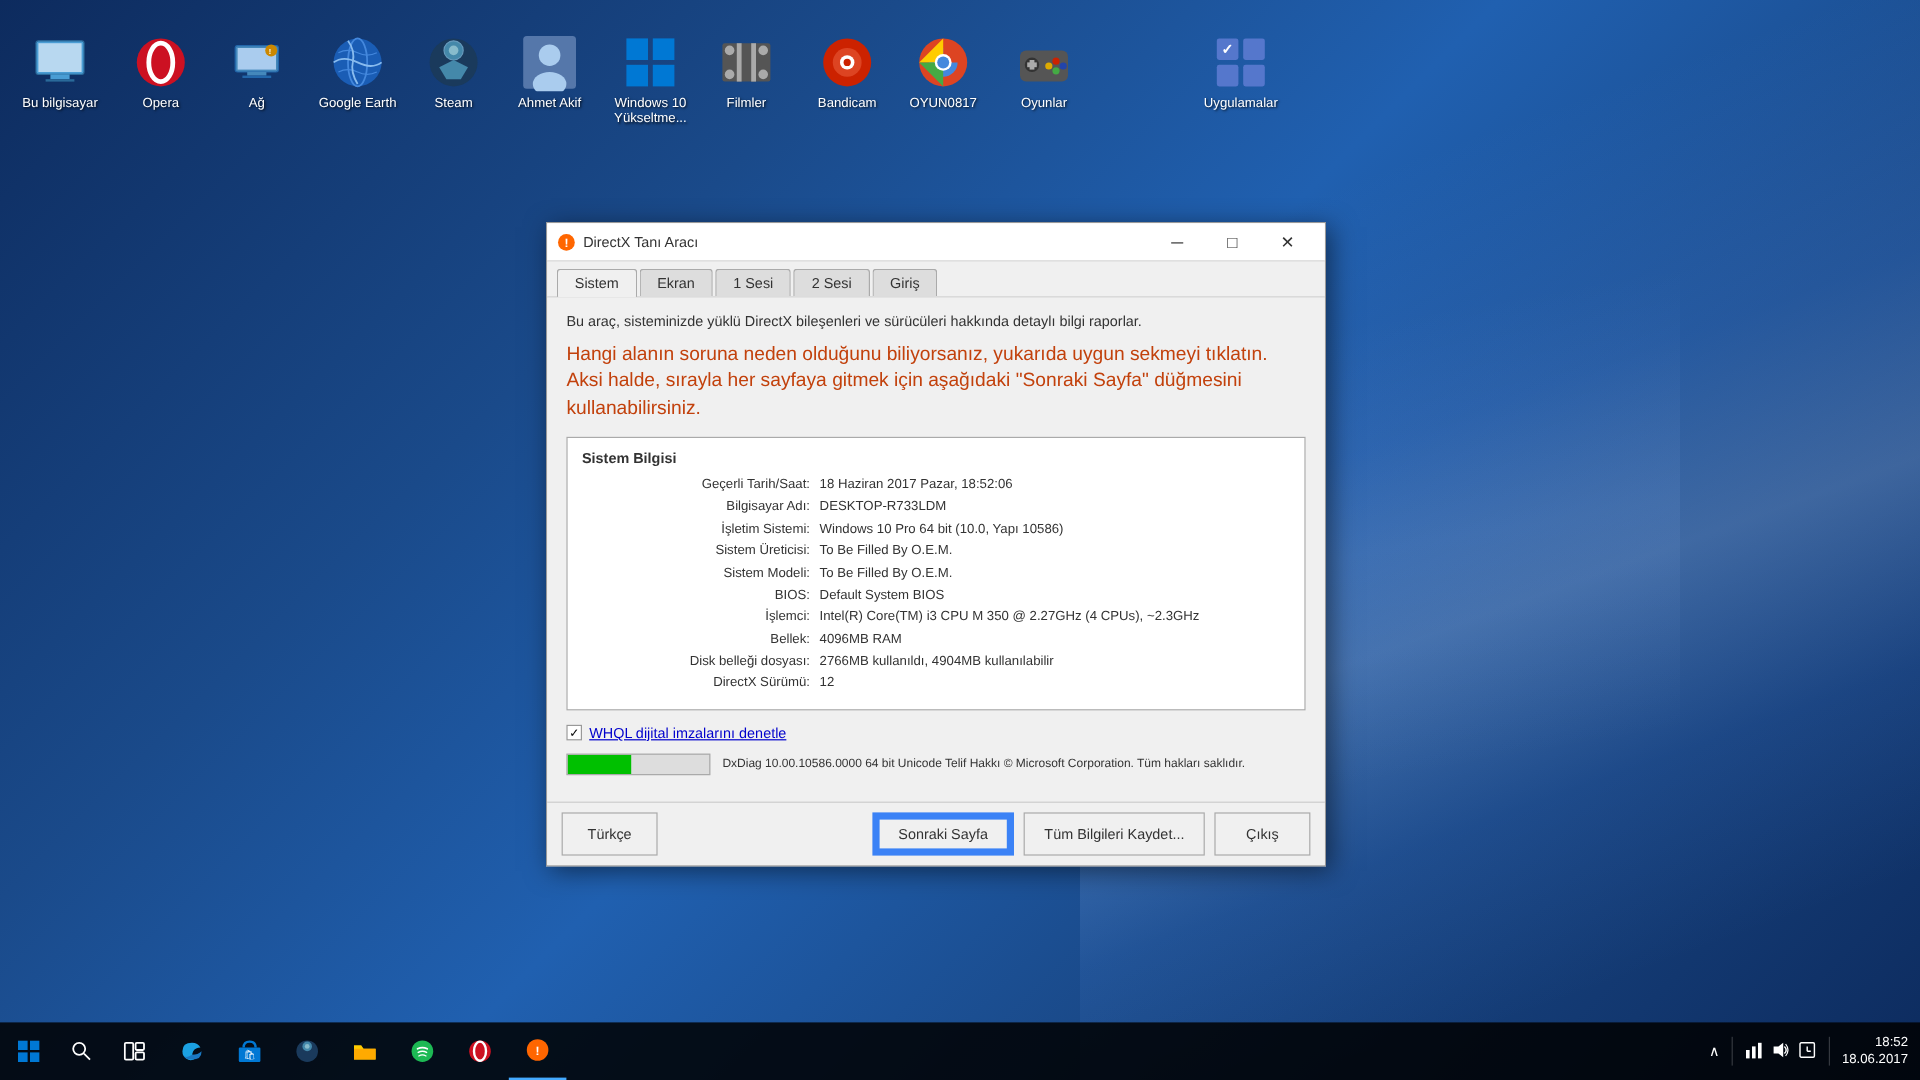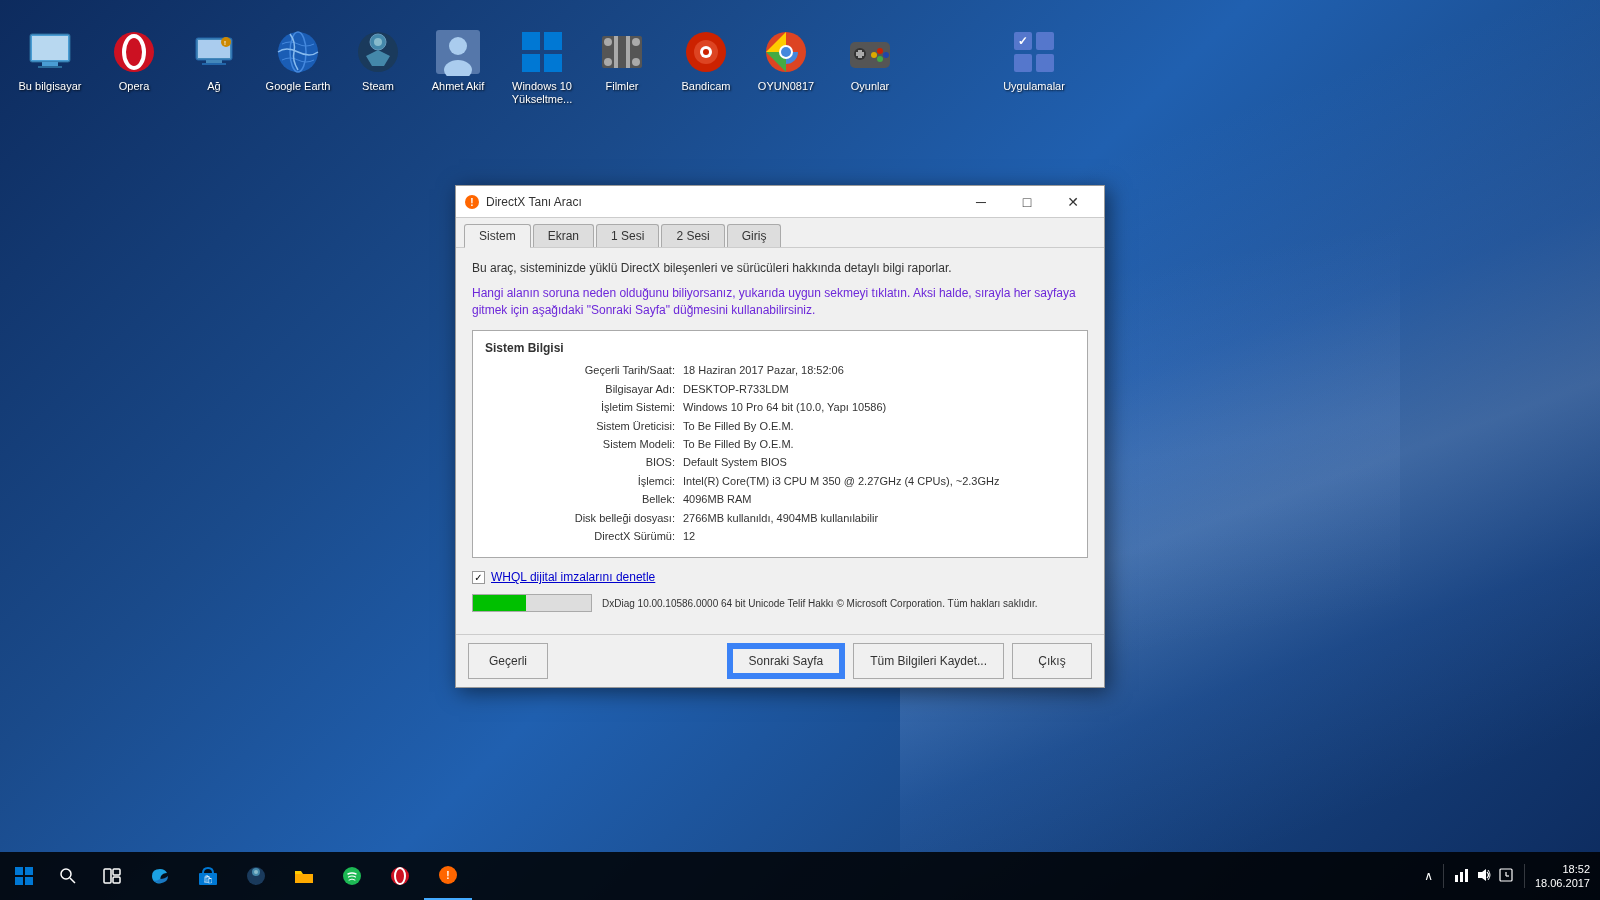--- a/index.html
+++ b/index.html
@@ -251,22 +251,22 @@
     }
 
     .dialog-description {
       font-size: 12px;
       color: #333;
       margin-bottom: 8px;
       line-height: 1.4;
     }
 
     .dialog-description2 {
-      font-size: 12px;
-      color: #6d28d9;
+      font-size: 16px;
+      color: #c2410c;
       margin-bottom: 12px;
       line-height: 1.4;
     }
 
     .system-info-box {
       border: 1px solid #aaa;
       background: white;
       padding: 10px 12px;
       margin-bottom: 12px;
     }
@@ -646,21 +646,21 @@
 
         <div class="dialog-progress-row">
           <div class="progress-bar-container">
             <div class="progress-bar-fill"></div>
           </div>
           <span class="progress-text">DxDiag 10.00.10586.0000 64 bit Unicode  Telif Hakkı © Microsoft Corporation. Tüm hakları saklıdır.</span>
         </div>
       </div>
 
       <div class="dialog-buttons">
-        <button class="dlg-action-btn">Geçerli</button>
+        <button class="dlg-action-btn">Türkçe</button>
         <div class="btn-group-right">
           <button class="dlg-action-btn primary">Sonraki Sayfa</button>
           <button class="dlg-action-btn">Tüm Bilgileri Kaydet...</button>
           <button class="dlg-action-btn">Çıkış</button>
         </div>
       </div>
     </div>
   </div>
 
   <div class="taskbar">

